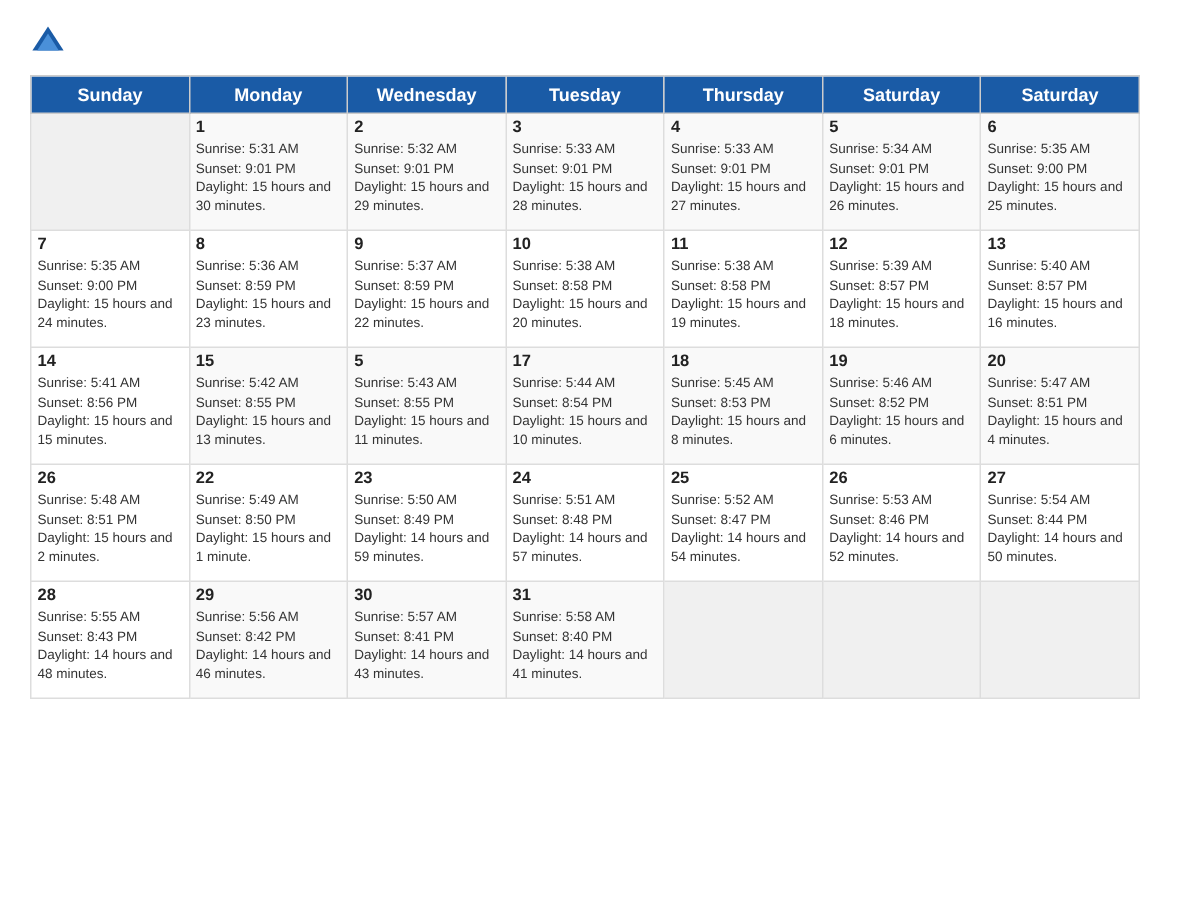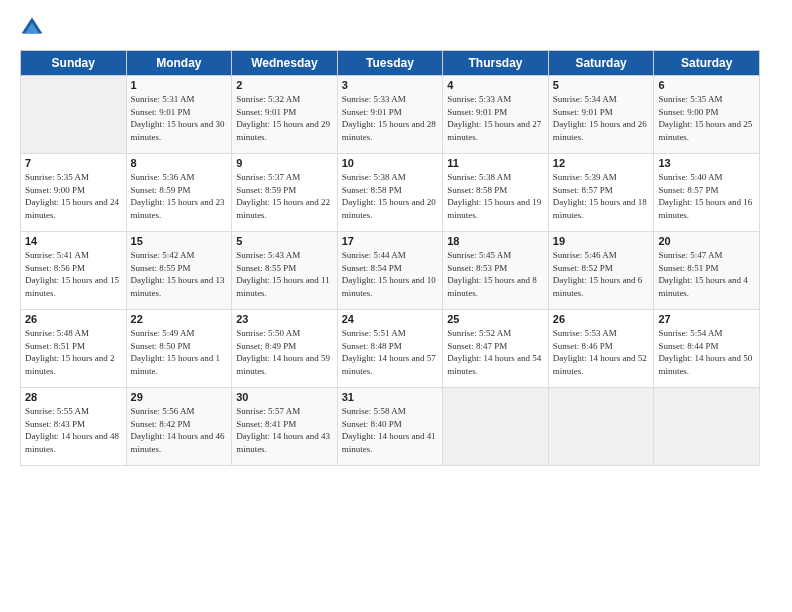--- a/index.html
+++ b/index.html
@@ -85,21 +85,20 @@
     .day-number {
       font-weight: bold;
       font-size: 11px;
       margin-bottom: 2px;
       color: #222;
     }
     .day-info {
       font-size: 9px;
       line-height: 1.4;
       color: #333;
-      font-family: Liberation Serif, serif;
     }
     .empty-cell {
       background: #f0f0f0 !important;
     }
   </style>
 </head>
 <body>
 
 <div class="page">
   <div class="header">

